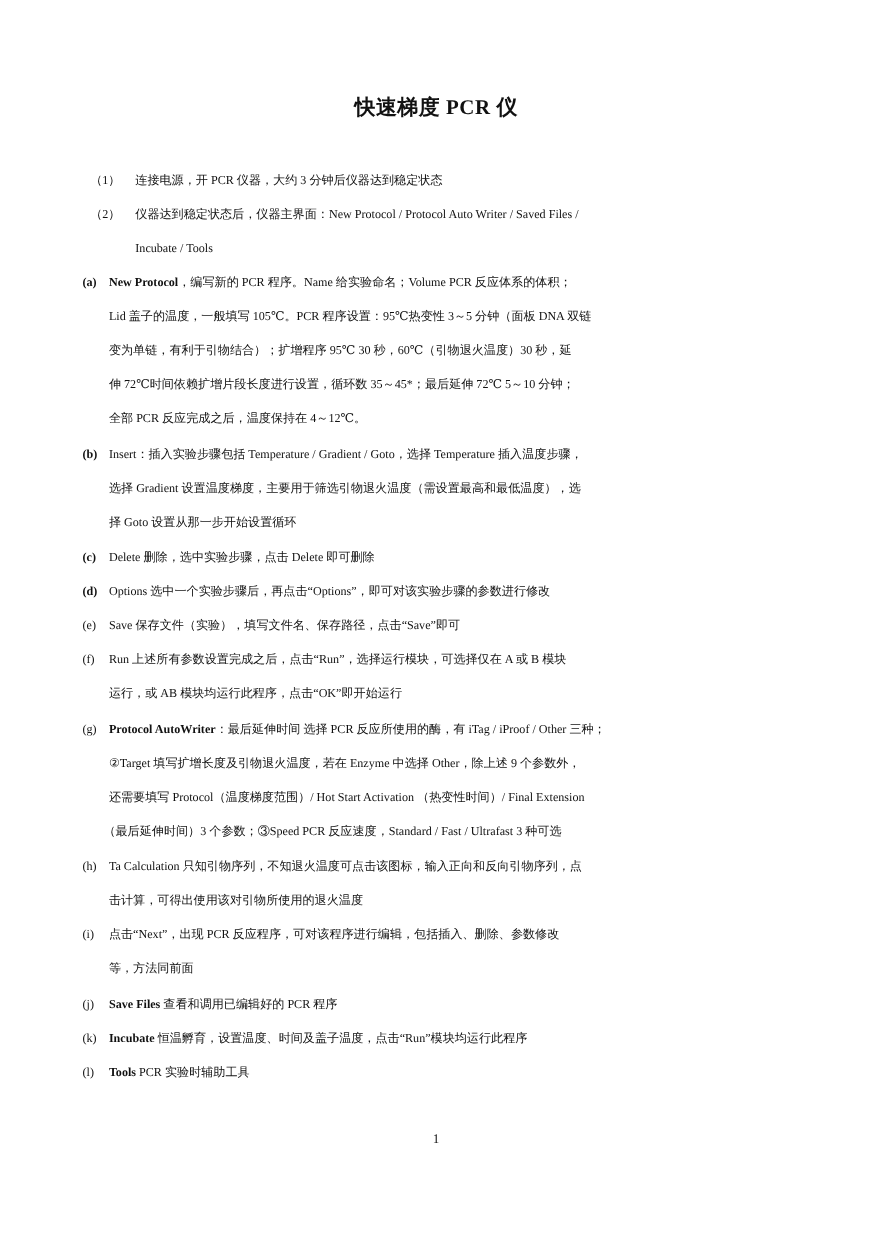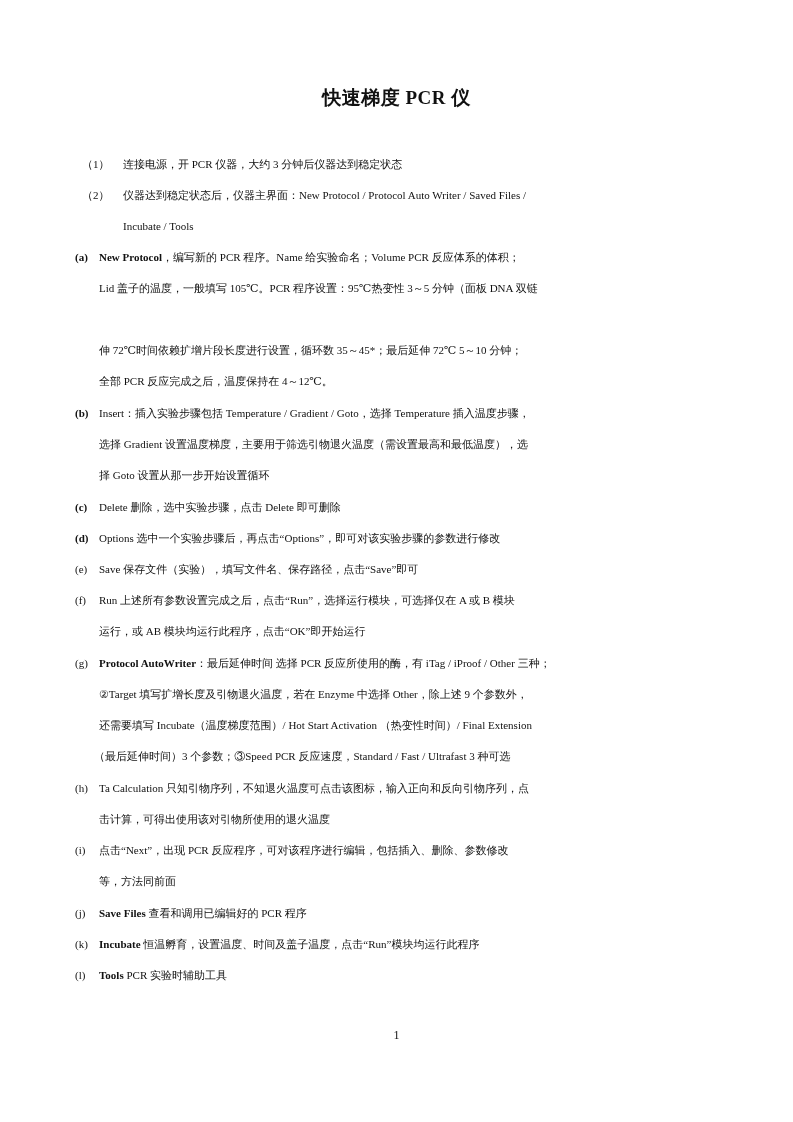--- a/index.html
+++ b/index.html
@@ -41,20 +41,21 @@
     <span class="num">（2）</span>
     <span class="numtext">仪器达到稳定状态后，仪器主界面：New Protocol / Protocol Auto Writer / Saved Files /</span>
   </div>
   <div class="line" style="top:216px; left:123px;">Incubate / Tools</div>
 
   <div class="line" style="top:247px; left:0; width:793px;">
     <b class="label">(a)</b>
     <span style="position:absolute; left:99px;"><b>New Protocol</b><span>，编写新的 PCR 程序。Name 给实验命名；Volume PCR 反应体系的体积；</span></span>
   </div>
   <div class="line cont" style="top:278px;">Lid 盖子的温度，一般填写 105℃。PCR 程序设置：95℃热变性 3～5 分钟（面板 DNA 双链</div>
+  <div class="line cont" style="top:309px;">变为单链，有利于引物结合）；扩增程序 95℃ 30 秒，60℃（引物退火温度）30 秒，延</div>
   <div class="line cont" style="top:340px;">伸 72℃时间依赖扩增片段长度进行设置，循环数 35～45*；最后延伸 72℃ 5～10 分钟；</div>
   <div class="line cont" style="top:371px;">全部 PCR 反应完成之后，温度保持在 4～12℃。</div>
 
   <div class="line" style="top:403px; left:0; width:793px;">
     <b class="label">(b)</b>
     <span style="position:absolute; left:99px;">Insert：插入实验步骤包括 Temperature / Gradient / Goto，选择 Temperature 插入温度步骤，</span>
   </div>
   <div class="line cont" style="top:434px;">选择 Gradient 设置温度梯度，主要用于筛选引物退火温度（需设置最高和最低温度），选</div>
   <div class="line cont" style="top:465px;">择 Goto 设置从那一步开始设置循环</div>
 
@@ -77,21 +78,21 @@
     <span class="label">(f)</span>
     <span style="position:absolute; left:99px;">Run 上述所有参数设置完成之后，点击“Run”，选择运行模块，可选择仅在 A 或 B 模块</span>
   </div>
   <div class="line cont" style="top:621px;">运行，或 AB 模块均运行此程序，点击“OK”即开始运行</div>
 
   <div class="line" style="top:653px; left:0; width:793px;">
     <span class="label">(g)</span>
     <span style="position:absolute; left:99px;"><b>Protocol AutoWriter</b><span>：最后延伸时间 选择 PCR 反应所使用的酶，有 iTag / iProof / Other 三种；</span></span>
   </div>
   <div class="line cont" style="top:684px;">②Target 填写扩增长度及引物退火温度，若在 Enzyme 中选择 Other，除上述 9 个参数外，</div>
-  <div class="line cont" style="top:715px;">还需要填写 Incubate（温度梯度范围）/ Hot Start Activation （热变性时间）/ Final Extension</div>
+  <div class="line cont" style="top:715px;">还需要填写 Protocol（温度梯度范围）/ Hot Start Activation （热变性时间）/ Final Extension</div>
   <div class="line" style="top:746px; left:94px;">（最后延伸时间）3 个参数；③Speed PCR 反应速度，Standard / Fast / Ultrafast 3 种可选</div>
 
   <div class="line" style="top:778px; left:0; width:793px;">
     <span class="label">(h)</span>
     <span style="position:absolute; left:99px;">Ta Calculation 只知引物序列，不知退火温度可点击该图标，输入正向和反向引物序列，点</span>
   </div>
   <div class="line cont" style="top:809px;">击计算，可得出使用该对引物所使用的退火温度</div>
 
   <div class="line" style="top:840px; left:0; width:793px;">
     <span class="label">(i)</span>

